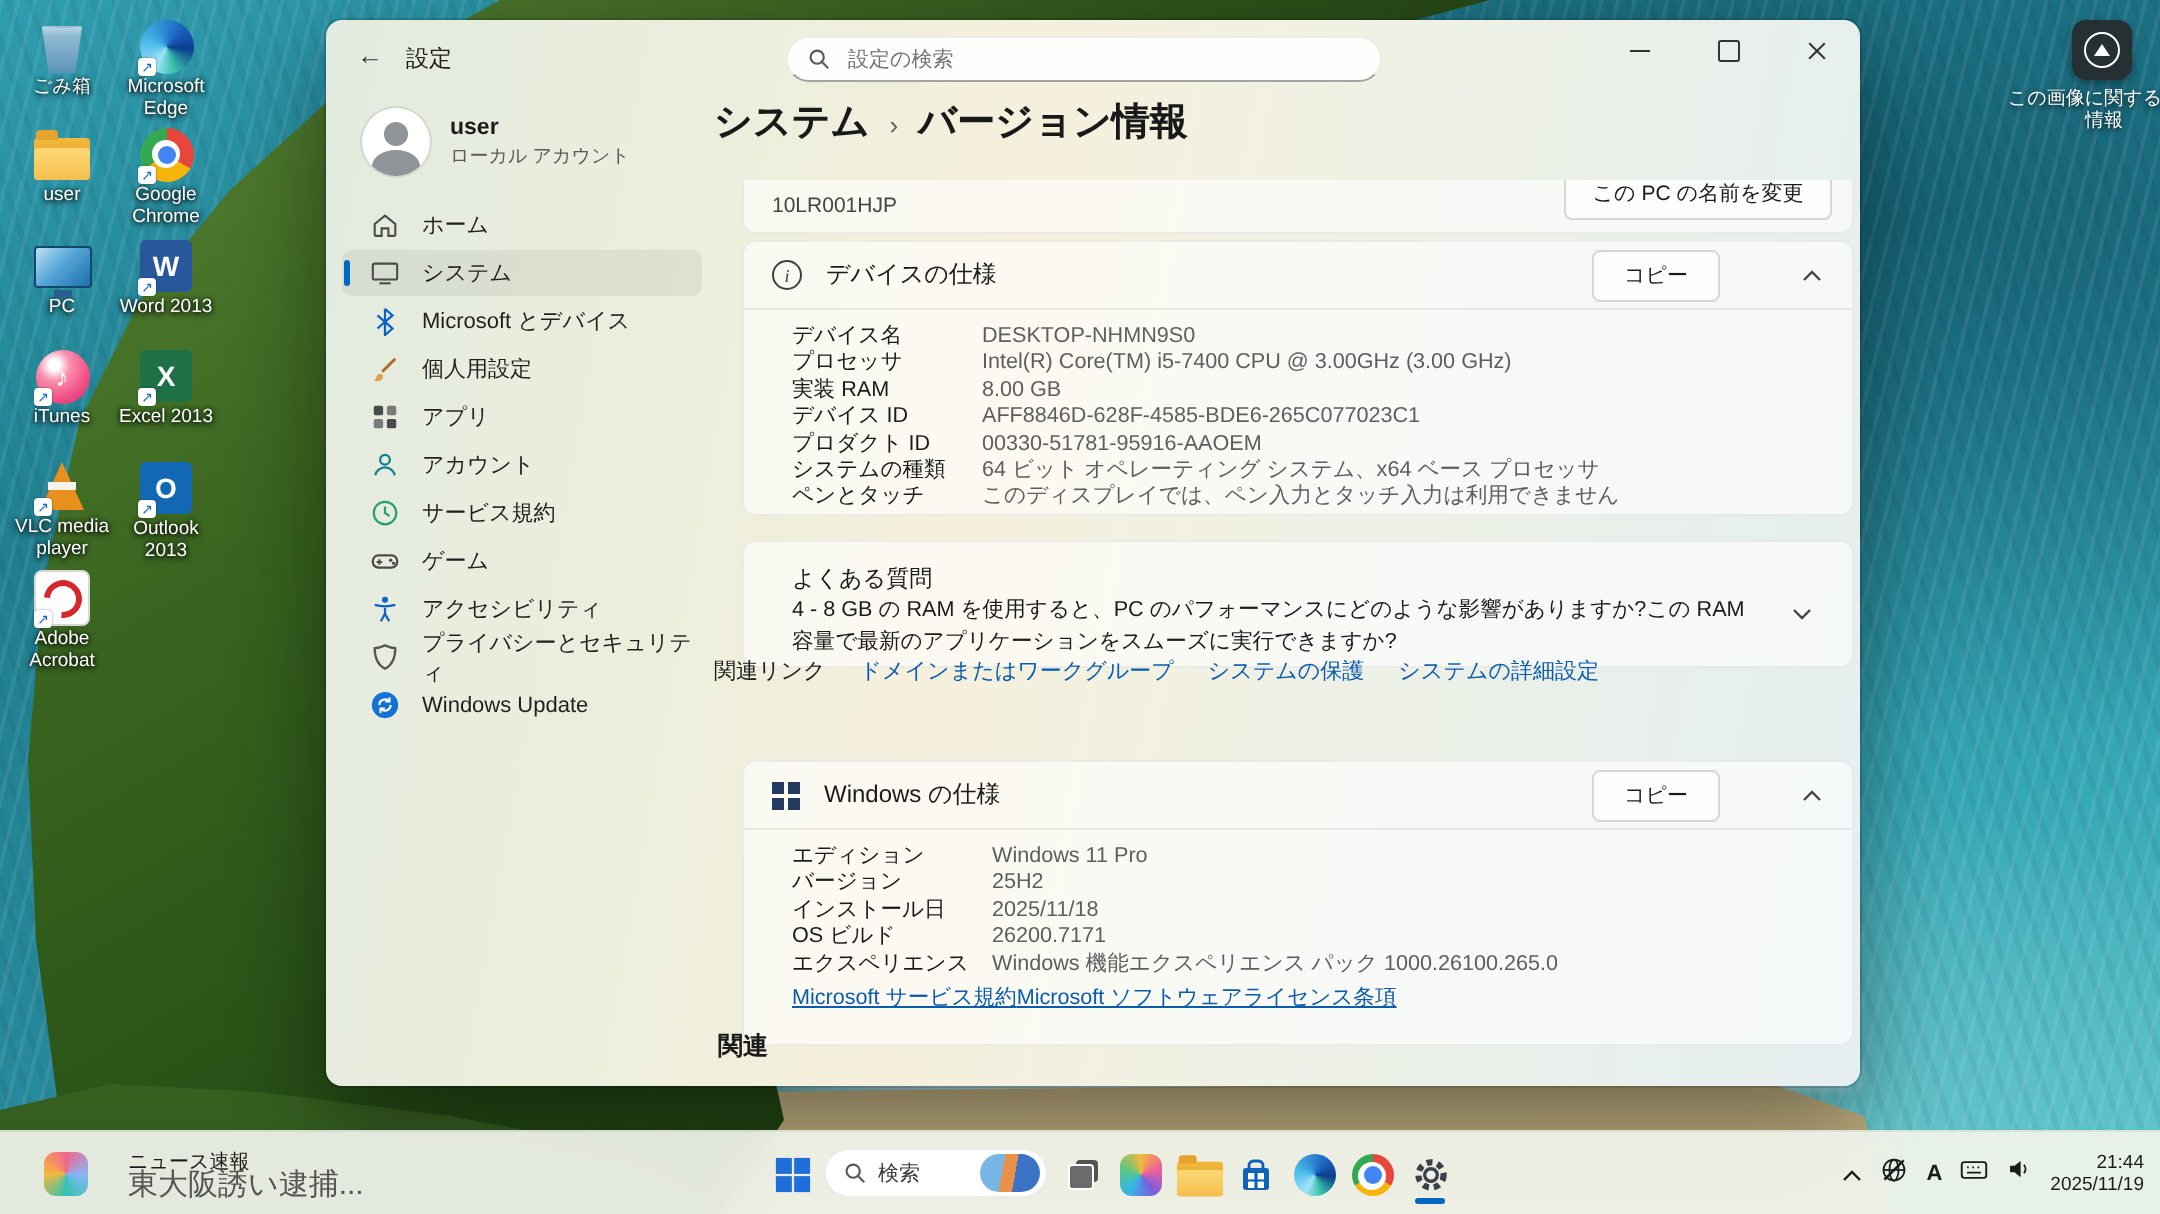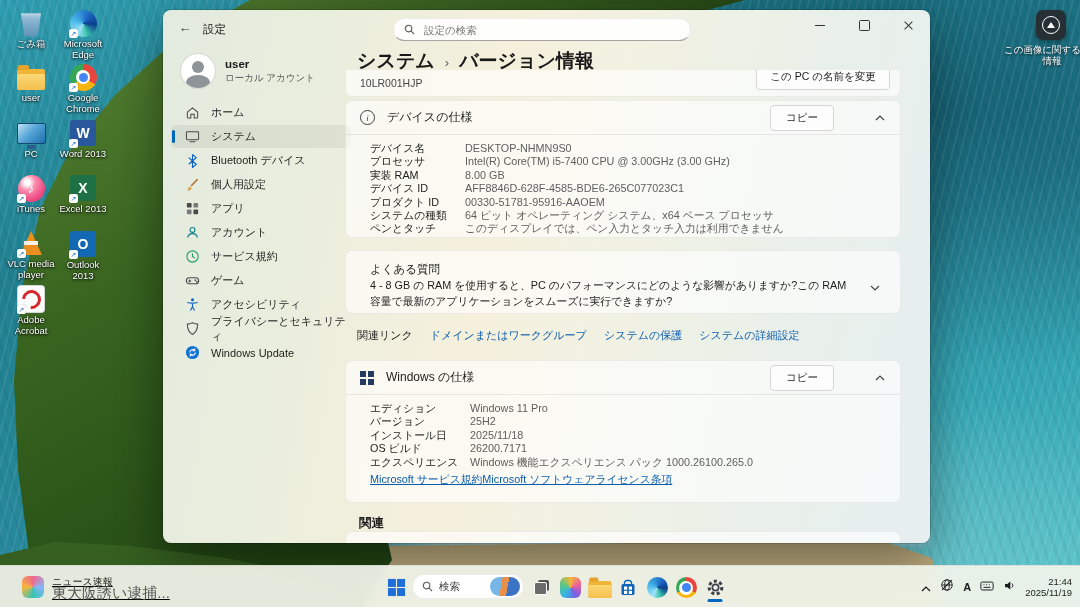--- a/index.html
+++ b/index.html
@@ -99,22 +99,22 @@
   .nav{left:8px;top:91px;width:180px;}
   .nav-item{height:23px;display:flex;align-items:center;gap:11px;padding-left:14px;border-radius:5px;
     font-size:11px;color:#1f1f1f;position:relative;margin-bottom:1px;}
   .nav-item.sel{background:rgba(0,0,0,.06);}
   .nav-item.sel::before{content:"";position:absolute;left:1px;top:5px;width:3px;height:13px;border-radius:2px;background:#0067c0;}
   .nicon{width:15px;height:15px;flex:none;display:grid;place-items:center;}
 
   .crumb{left:194px;top:38px;display:flex;gap:10px;align-items:center;font-size:19px;font-weight:600;color:#191919;}
   .crumb .sep{color:#5f5f5f;font-size:13px;font-weight:400;padding-top:2px;}
 
-  .card{position:absolute;left:182px;width:556px;box-sizing:border-box;background:rgba(255,255,255,.62);
-    border:1px solid rgba(0,0,0,.06);border-radius:7px;}
+  .card{position:absolute;left:208px;width:556px;box-sizing:border-box;background:rgba(255,255,255,.62);
+    border:1px solid rgba(0,0,0,.06);border-radius:7px;margin-top:20px;}
   .card-cut{top:60px;height:27px;border-top:none;border-radius:0 0 7px 7px;overflow:hidden;}
   .model{position:absolute;left:14px;top:7px;font-size:10.5px;color:#454545;}
   .rename-btn{position:absolute;right:10px;top:-7px;min-width:116px;height:25px;background:#fdfdfd;
     border:1px solid #d6d6d6;border-radius:4px;font-size:10.5px;color:#1b1b1b;display:grid;place-items:center;padding:0 8px;}
 
   .card-head{height:33px;display:flex;align-items:center;padding:0 14px;gap:12px;}
   .card-title{font-size:12px;color:#1b1b1b;}
   .info-ic{width:13px;height:13px;border:1.2px solid #3f3f3f;border-radius:50%;display:grid;place-items:center;
     font-size:9px;font-family:"Liberation Serif",serif;font-style:italic;color:#3f3f3f;}
   .wgrid{width:14px;height:14px;display:grid;grid-template-columns:6px 6px;grid-template-rows:6px 6px;gap:2px;}
@@ -141,21 +141,21 @@
   .card-win{top:350px;height:143px;}
   .ms-links{padding:4px 0 0 24px;display:flex;flex-direction:row;}
   .ms-link{font-size:10.8px;line-height:13.5px;color:#0b5cad;text-decoration:underline;width:max-content;}
 
   .rel-h{left:196px;top:505px;font-size:12.5px;font-weight:700;color:#1b1b1b;}
   .card-sliver{top:521px;height:12px;border-radius:7px 7px 0 0;border-bottom:none;}
 
   
   .tb{left:0;top:565px;width:1080px;height:42px;background:rgba(241,244,235,.93);
     border-top:1px solid rgba(0,0,0,.06);backdrop-filter:blur(10px);}
-  .widget{left:14px;top:6px;height:30px;display:flex;align-items:center;gap:8px;padding:0 8px;border-radius:5px;text-decoration:underline;}
+  .widget{left:14px;top:6px;height:30px;display:flex;align-items:center;gap:20px;padding:0 8px;border-radius:5px;}
   .widget-ic{width:22px;height:22px;border-radius:6px;background:conic-gradient(#f1678d,#8ab4f8,#34c3b5,#f6b73c,#f1678d);}
   .widget-l1{font-size:10px;line-height:11px;color:#1b1b1b;}
   .widget-l2{font-size:15px;line-height:11px;color:#555;}
   .start{left:384px;top:9px;width:24px;height:24px;display:grid;place-items:center;}
   .tsearch{left:412px;top:8px;width:112px;height:25px;border-radius:13px;background:#fff;
     border:1px solid rgba(0,0,0,.08);display:flex;align-items:center;gap:6px;padding:0 3px 0 9px;box-sizing:border-box;
     font-size:10.5px;color:#3c3c3c;}
   .tsearch-img{margin-left:auto;width:30px;height:19px;border-radius:10px;
     background:linear-gradient(100deg,#76b7e8 0 38%,#e88f4a 38% 58%,#3b74c4 58%);}
   .tb-icons{left:528px;top:7px;display:flex;gap:3px;}
@@ -313,21 +313,21 @@
             </svg>
           </span>
         <span>システム</span>
       </div>
       <div class="nav-item">
         <span class="nicon">
             <svg width="15" height="15" viewBox="0 0 16 16">
               <path d="M8 1.5 12 5 8 8.5 12 12 8 15.5V1.5M8 8.5 4 5M8 8.5 4 12" fill="none" stroke="#0b62c6" stroke-width="1.2"></path>
             </svg>
           </span>
-        <span>Bluetooth デバイス</span>
+        <span>Microsoft とデバイス</span>
       </div>
       <div class="nav-item">
         <span class="nicon">
             <svg width="15" height="15" viewBox="0 0 16 16">
               <path d="M13.5 2.5 6.5 9.5" stroke="#b26a2a" stroke-width="1.6"></path>
               <path d="M5.5 10.5c-1.2 0-2 .8-2.2 2.2-.1.8-.6 1-1.3 1.3 1.8 1 4.3.4 4.8-1.4.3-1-.3-2.1-1.3-2.1z" fill="#e0a04e"></path>
             </svg>
           </span>
         <span>個人用設定</span>
       </div>

